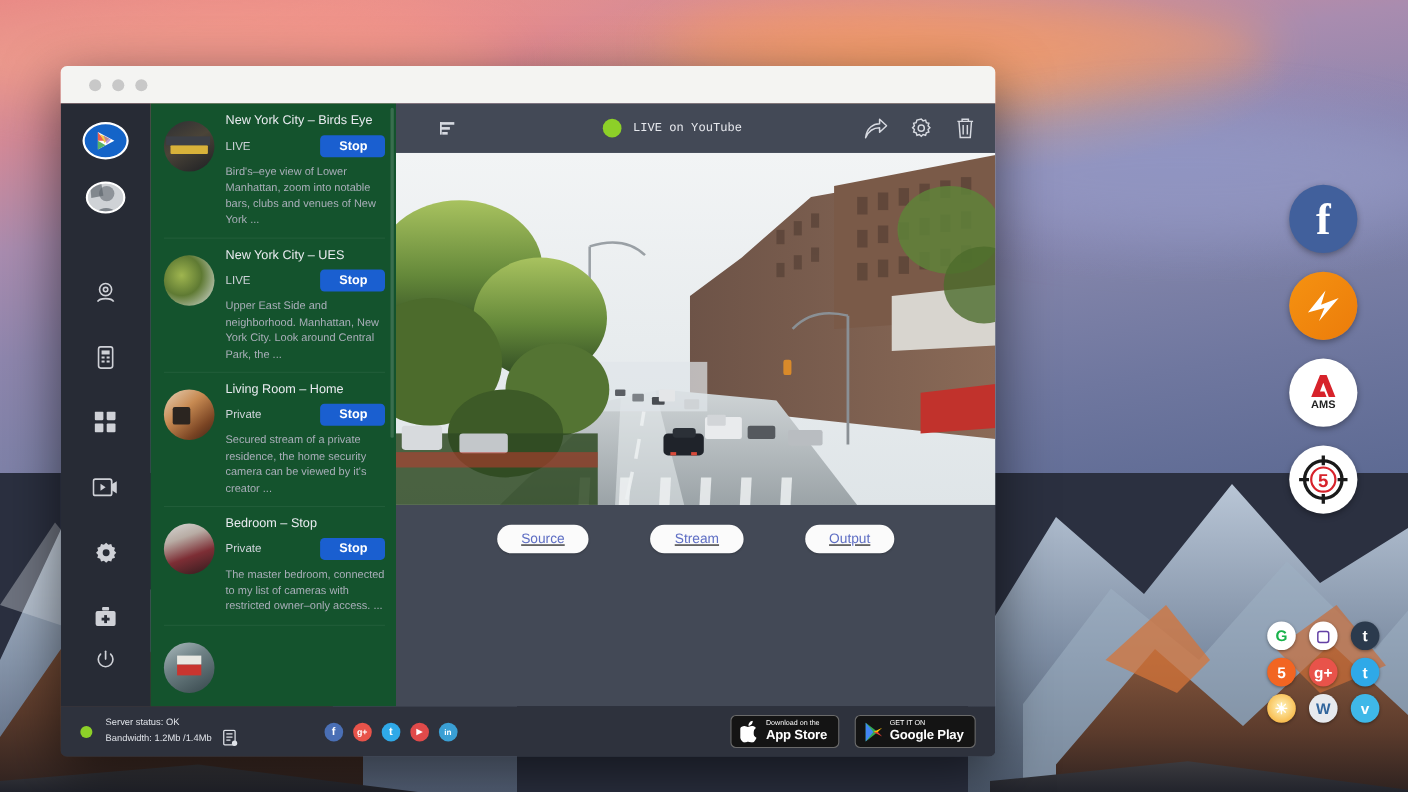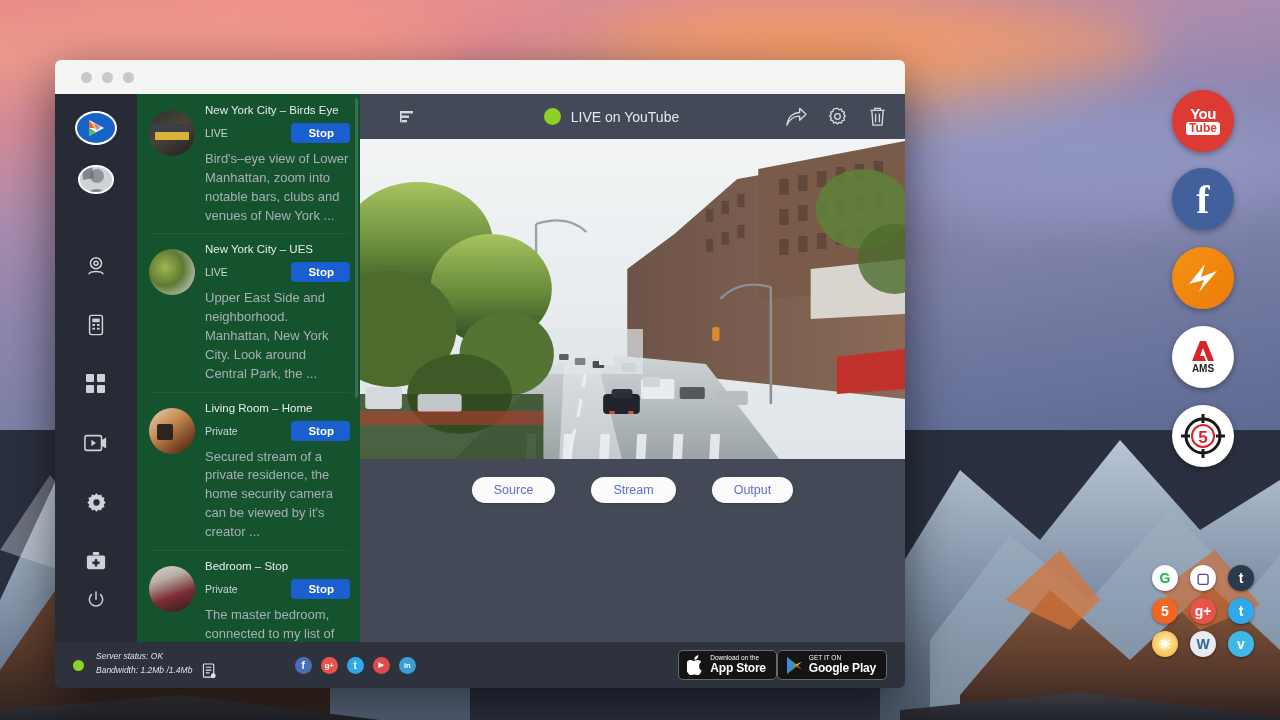--- a/index.html
+++ b/index.html
@@ -77,55 +77,55 @@
   .thumb { width: 46px; height: 46px; border-radius: 50%; flex: none; margin-top: 6px; overflow: hidden;
            background: #50555f; position: relative; }
   .stream-meta { flex: 1; min-width: 0; }
   .stream-title { color: #e9ebf0; font-size: 11.5px; margin-bottom: 7px; white-space: nowrap; overflow: hidden; text-overflow: ellipsis; }
   .stream-row { display: flex; align-items: center; justify-content: space-between; margin-bottom: 7px; gap: 33px; }
   .stream-status { color: #cfd3da; font-size: 10.5px; }
   .action-btn { border: none; border-radius: 4px; color: #fff; font-size: 11.5px; font-weight: bold;
                 padding: 4px 16px; cursor: pointer; font-family: inherit; }
   .act-stop { background: #1a5fd0; padding-left: 17px; }
   .act-start { background: #1a5fd0; }
-  .stream-desc { color: #a9aeb9; font-size: 13px; line-height: 1.45; }
+  .stream-desc { color: #a9aeb9; font-size: 10px; line-height: 1.45; }
   .scrollbar { position: absolute; right: 2px; top: 4px; width: 3px; height: 300px; border-radius: 2px; background: rgba(255,255,255,.16); }
   .add-camera { display: flex; align-items: center; justify-content: center; gap: 10px;
                 padding: 22px 0 0; color: #e9ebf0; font-size: 13.5px; cursor: pointer; }
   .plus-circle { width: 20px; height: 20px; border-radius: 50%; border: 1px solid #cdd1d8;
                  display: flex; align-items: center; justify-content: center; font-size: 13px; line-height: 1; color: #cdd1d8; }
 
   
   .main { flex: 1; background: #434956; display: flex; flex-direction: column; min-width: 0; }
   .toolbar { height: 45px; display: flex; align-items: center; padding: 0 18px; gap: 10px; flex: none; }
   .tb-left { width: 60px; display: flex; justify-content: center; }
   .tb-icon { color: #d6d9e0; cursor: pointer; display: flex; align-items: center; }
   .tb-center { flex: 1; display: flex; align-items: center; justify-content: center; gap: 10px; }
   .live-dot { width: 17px; height: 17px; border-radius: 50%; background: #8dd028; }
-  .live-label { color: #e7e9ee; font-size: 14px; }
+  .live-label { color: #e7e9ee; font-size: 11px; font-family: Liberation Mono, monospace; }
   .tb-right { display: flex; align-items: center; gap: 20px; }
 
   .video-stage { height: 320px; background: #8e9aa3; position: relative; overflow: hidden; flex: none; }
-  .pills { display: flex; justify-content: center; gap: 36px; padding: 18px 0 6px; }
+  .pills { display: flex; justify-content: center; gap: 56px; padding: 18px 0 6px; text-decoration: underline; }
   .pill { background: #fbfbfb; color: #5f6fc4; border: none; border-radius: 14px; padding: 6px 22px;
           font-size: 12.5px; cursor: pointer; font-family: inherit; box-shadow: 0 1px 2px rgba(0,0,0,.18); }
   .info-table { padding: 20px 0 0 74px; }
   .info-row { display: flex; margin-bottom: 22px; }
   .info-label { width: 152px; color: #f0f2f6; font-size: 13px; }
   .info-value { color: #b3b8c2; font-size: 13px; }
 
   
   .statusbar { height: 46px; background: #2e323d; display: flex; align-items: center; padding: 0 18px; flex: none; }
   .sb-dot { width: 11px; height: 11px; border-radius: 50%; background: #8dd028; margin-right: 12px; flex: none; }
-  .sb-text { color: #dfe2e8; font-size: 8.5px; line-height: 1.35; white-space: nowrap; font-style: italic; }
+  .sb-text { color: #dfe2e8; font-size: 8.5px; line-height: 1.35; white-space: nowrap; }
   .sb-loticon { margin-left: 7px; display: inline-flex; vertical-align: middle; }
   .sb-socials { display: flex; gap: 9px; margin-left: 78px; }
   .soc { width: 17px; height: 17px; border-radius: 50%; display: flex; align-items: center; justify-content: center;
          color: #fff; font-size: 10px; font-weight: bold; }
-  .sb-stores { margin-left: auto; display: flex; gap: 0; }
+  .sb-stores { margin-left: auto; display: flex; gap: 14px; }
   .store-badge { background: #141414; border: 1px solid #6a6a6a; border-radius: 5px; height: 30px;
                  display: flex; align-items: center; gap: 6px; padding: 0 10px 0 8px; cursor: pointer; }
   .store-txt { line-height: 1.05; color: #fff; }
   .store-small { font-size: 6.5px; display: block; }
   .store-big { font-size: 12px; font-weight: bold; display: block; letter-spacing: -.2px; }
 </style>
 </head>
 <body>
 
 <div id="desktop">
@@ -164,24 +164,20 @@
     <path d="M930 340 L1010 235 L1090 300 L1170 210 L1250 290 L1280 255 L1280 420 L930 420 Z" fill="#9fb0c2" opacity=".55"></path>
     <path d="M0 370 L90 240 L170 330 L250 270 L330 380 L330 420 L0 420 Z" fill="url(#warmrock)"></path>
     <path d="M960 395 L1050 290 L1130 360 L1210 285 L1280 350 L1280 420 L960 420 Z" fill="url(#warmrock)"></path>
     <path d="M1005 300 L1060 250 L1100 300 L1070 330 Z" fill="#d4743a" opacity=".75"></path>
     <path d="M1160 290 L1215 250 L1260 305 L1200 330 Z" fill="#c96c38" opacity=".7"></path>
     <path d="M0 250 L50 175 L95 230 L60 270 Z" fill="#e7edf3" opacity=".35"></path>
     <path d="M0 410 L180 395 L380 420 L0 420 Z" fill="url(#darkrock)"></path>
     <path d="M900 410 L1080 392 L1280 418 L1280 420 L900 420 Z" fill="url(#darkrock)"></path>
   </svg>
 
-  <div class="shortcut sc-youtube">
-    <span class="yt-top">You</span>
-    <span class="yt-bot">Tube</span>
-  </div>
 
   <div class="shortcut sc-facebook">
     <span>f</span>
   </div>
 
   <div class="shortcut sc-bolt">
     <svg width="40" height="40" viewBox="0 0 40 40">
       <path d="M6 26 L22 6 L18 19 L34 13 L16 34 L21 22 Z" fill="#fff"></path>
     </svg>
   </div>

